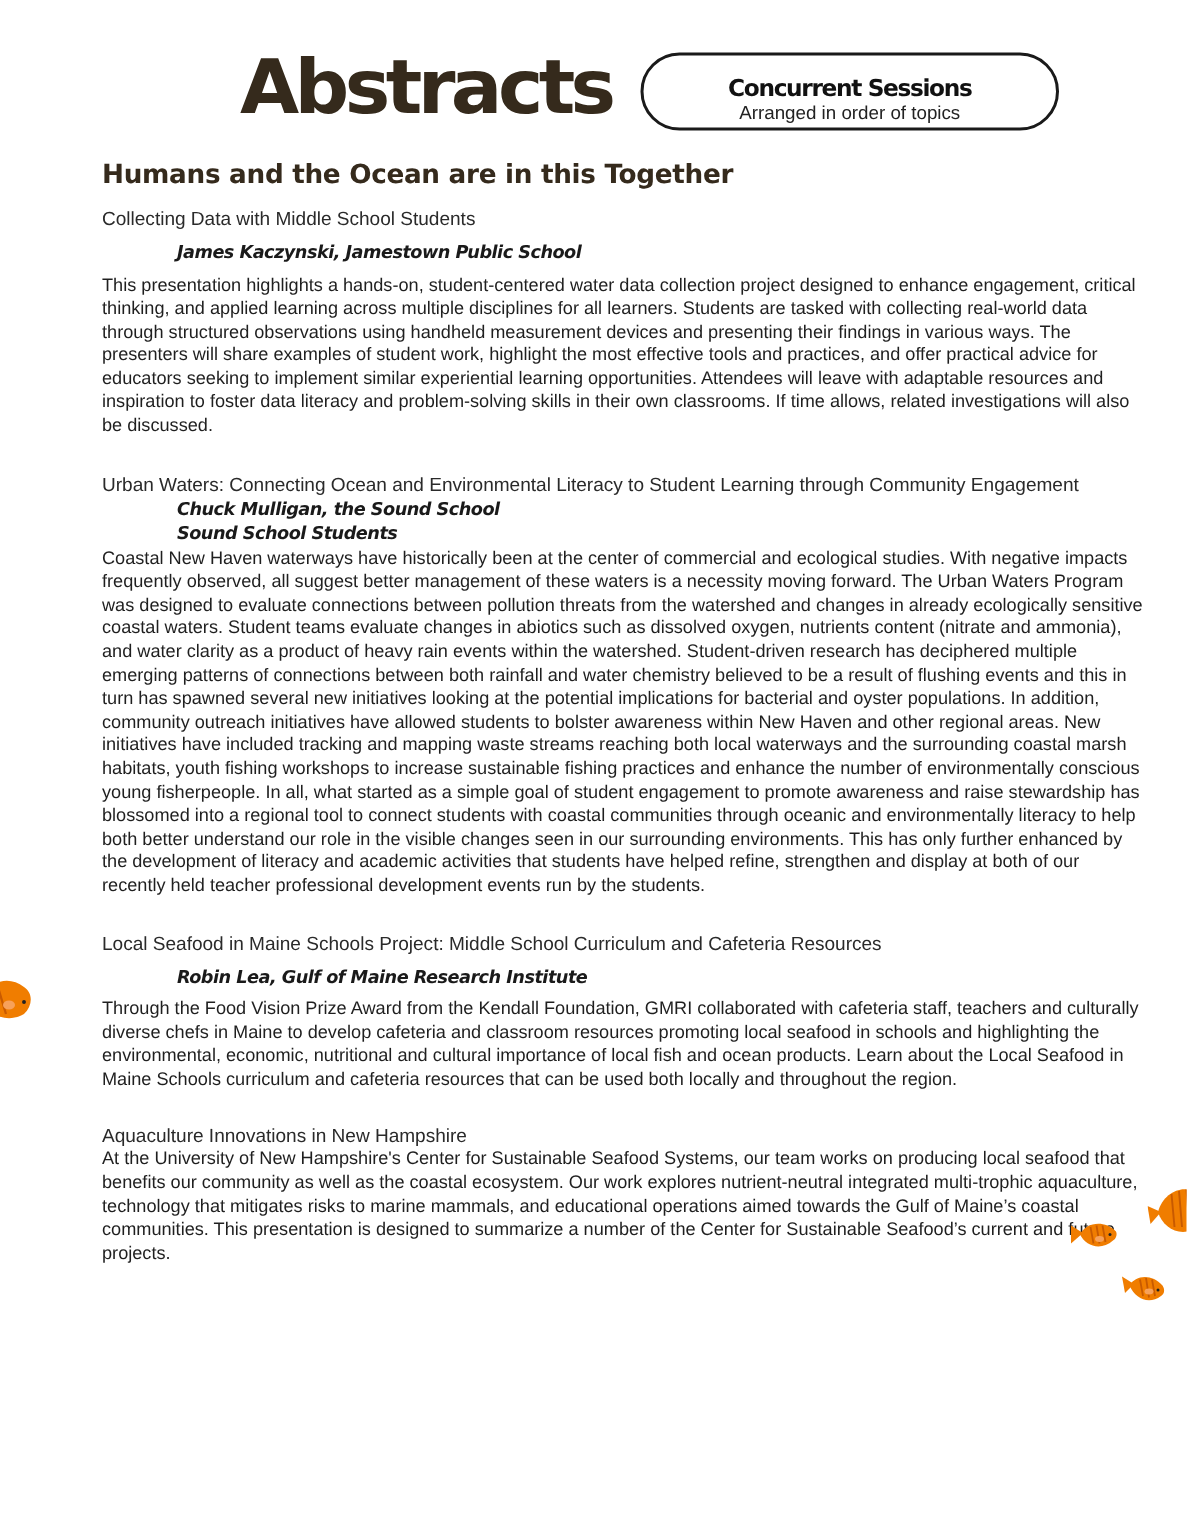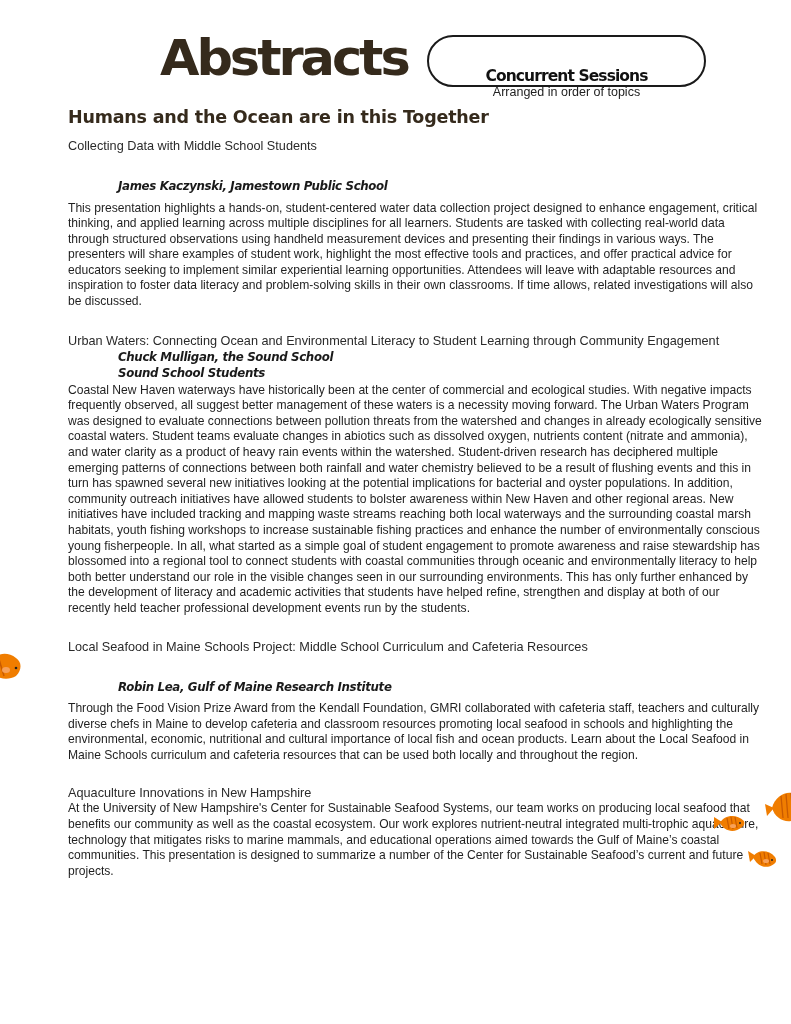--- a/index.html
+++ b/index.html
@@ -27,21 +27,21 @@
     .pill {
       position: absolute;
       left: 427px; top: 35px;
       width: 279px; height: 52px;
       border: 2px solid #1a1a1a;
       border-radius: 26px;
       text-align: center;
     }
     .pill-title {
       display: block;
-      margin-top: 30px;
+      margin-top: 13px;
       font-family: "DejaVu Sans", "Liberation Sans", sans-serif;
       font-weight: 700;
       font-size: 15.5px;
       letter-spacing: -0.9px;
       color: #111;
       line-height: 18px;
     }
     .pill-sub {
       display: block;
       font-size: 12.5px;
@@ -62,21 +62,21 @@
       color: #352a1c;
       line-height: 26px;
       margin-bottom: 8px;
     }
     .session { margin-bottom: 14px; }
     .session-title {
       font-size: 12.7px;
       color: #2a2a2a;
       line-height: 16px;
     }
-    .authors { padding-left: 50px; margin-top: 24px; margin-bottom: 6px; }
+    .authors { padding-left: 50px; margin-top: 6px; margin-bottom: 6px; }
     .author {
       font-family: "DejaVu Sans", "Liberation Sans", sans-serif;
       font-weight: 700;
       font-style: italic;
       font-size: 11.8px;
       letter-spacing: -0.35px;
       color: #1a1a1a;
       line-height: 16.5px;
     }
     .abstract {

